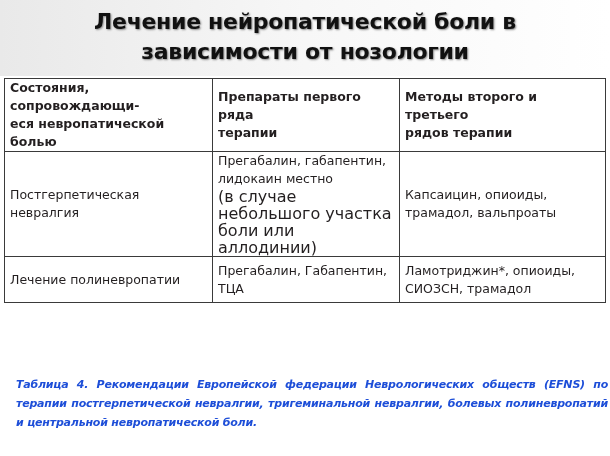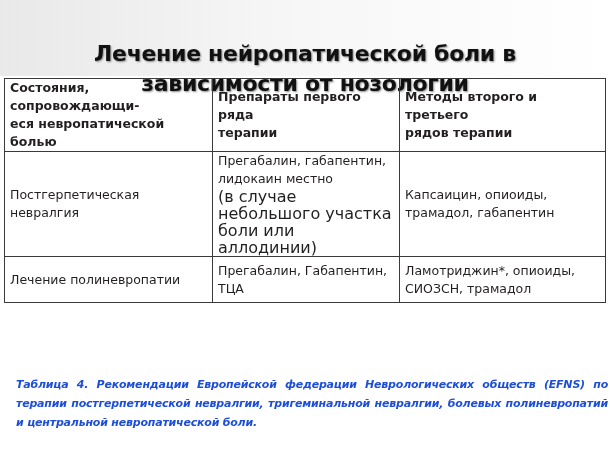--- a/index.html
+++ b/index.html
@@ -16,21 +16,20 @@
     }
     .title {
       position: absolute; left: 0; top: 7px; width: 610px;
       text-align: center;
       font-family: "DejaVu Sans", sans-serif;
       font-weight: bold;
       font-size: 22px; line-height: 30px;
       color: #111;
       text-shadow: 1px 1px 2px #8a8a8a;
       letter-spacing: -0.3px;
-      margin-top: 32px;
     }
     table.main {
       position: absolute; left: 4px; top: 78px;
       width: 601px;
       border-collapse: collapse;
       table-layout: fixed;
       font-size: 12.5px; line-height: 18px;
     }
     table.main td, table.main th {
       border: 1.5px solid #3a3a3a;
@@ -97,21 +96,21 @@
       <span class="line">невралгия</span>
     </td>
     <td>
       <span class="line">Прегабалин, габапентин,</span>
       <span class="line">лидокаин местно</span>
       <span class="small">(в случае небольшого участка</span>
       <span class="small">боли или аллодинии)</span>
     </td>
     <td>
       <span class="line">Капсаицин, опиоиды,</span>
-      <span class="line">трамадол, габапентин</span>
+      <span class="line">трамадол, вальпроаты</span>
     </td>
   </tr>
   <tr class="r3">
     <td>
       <span class="line">Лечение полиневропатии</span>
     </td>
     <td>
       <span class="line">Прегабалин, Габапентин,</span>
       <span class="line">ТЦА</span>
     </td>

